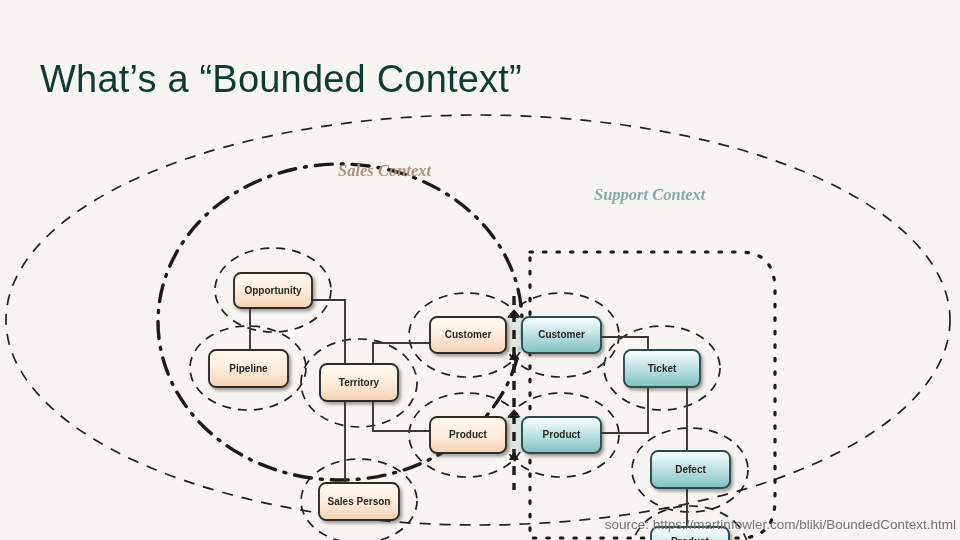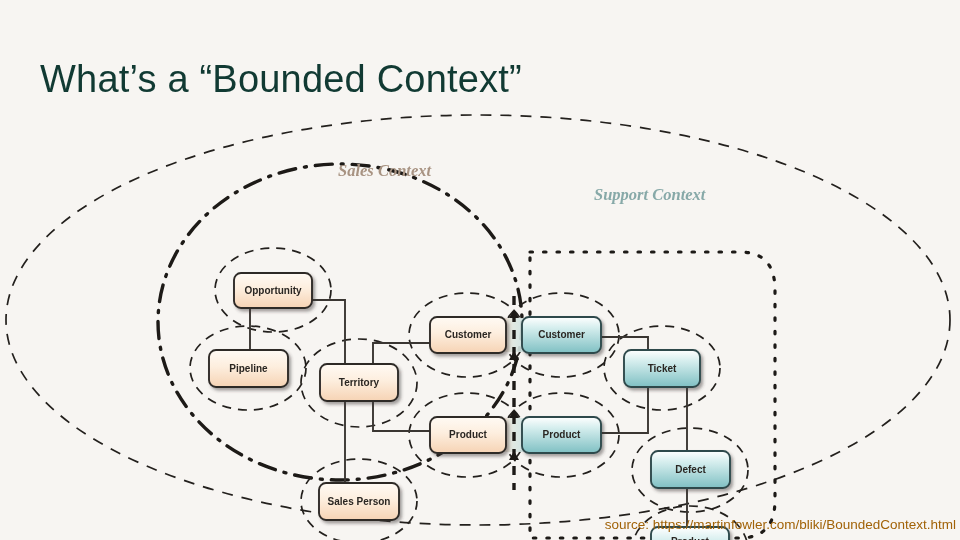--- a/index.html
+++ b/index.html
@@ -23,21 +23,21 @@
   }
   #diagram{
     position:absolute;
     left:0; top:100px;
     width:960px; height:440px;
   }
   #source{
     position:absolute;
     right:4px; bottom:8px;
     font-size:13.5px;
-    color:#a16207;
+    color:#737373;
     font-family:"Liberation Sans", sans-serif;
     white-space:nowrap;
   }
   svg{display:block;}
   .ent-label{
     font-family:"Liberation Sans", sans-serif;
     font-size:10px;
     font-weight:bold;
     fill:#2a2622;
     text-anchor:middle;

